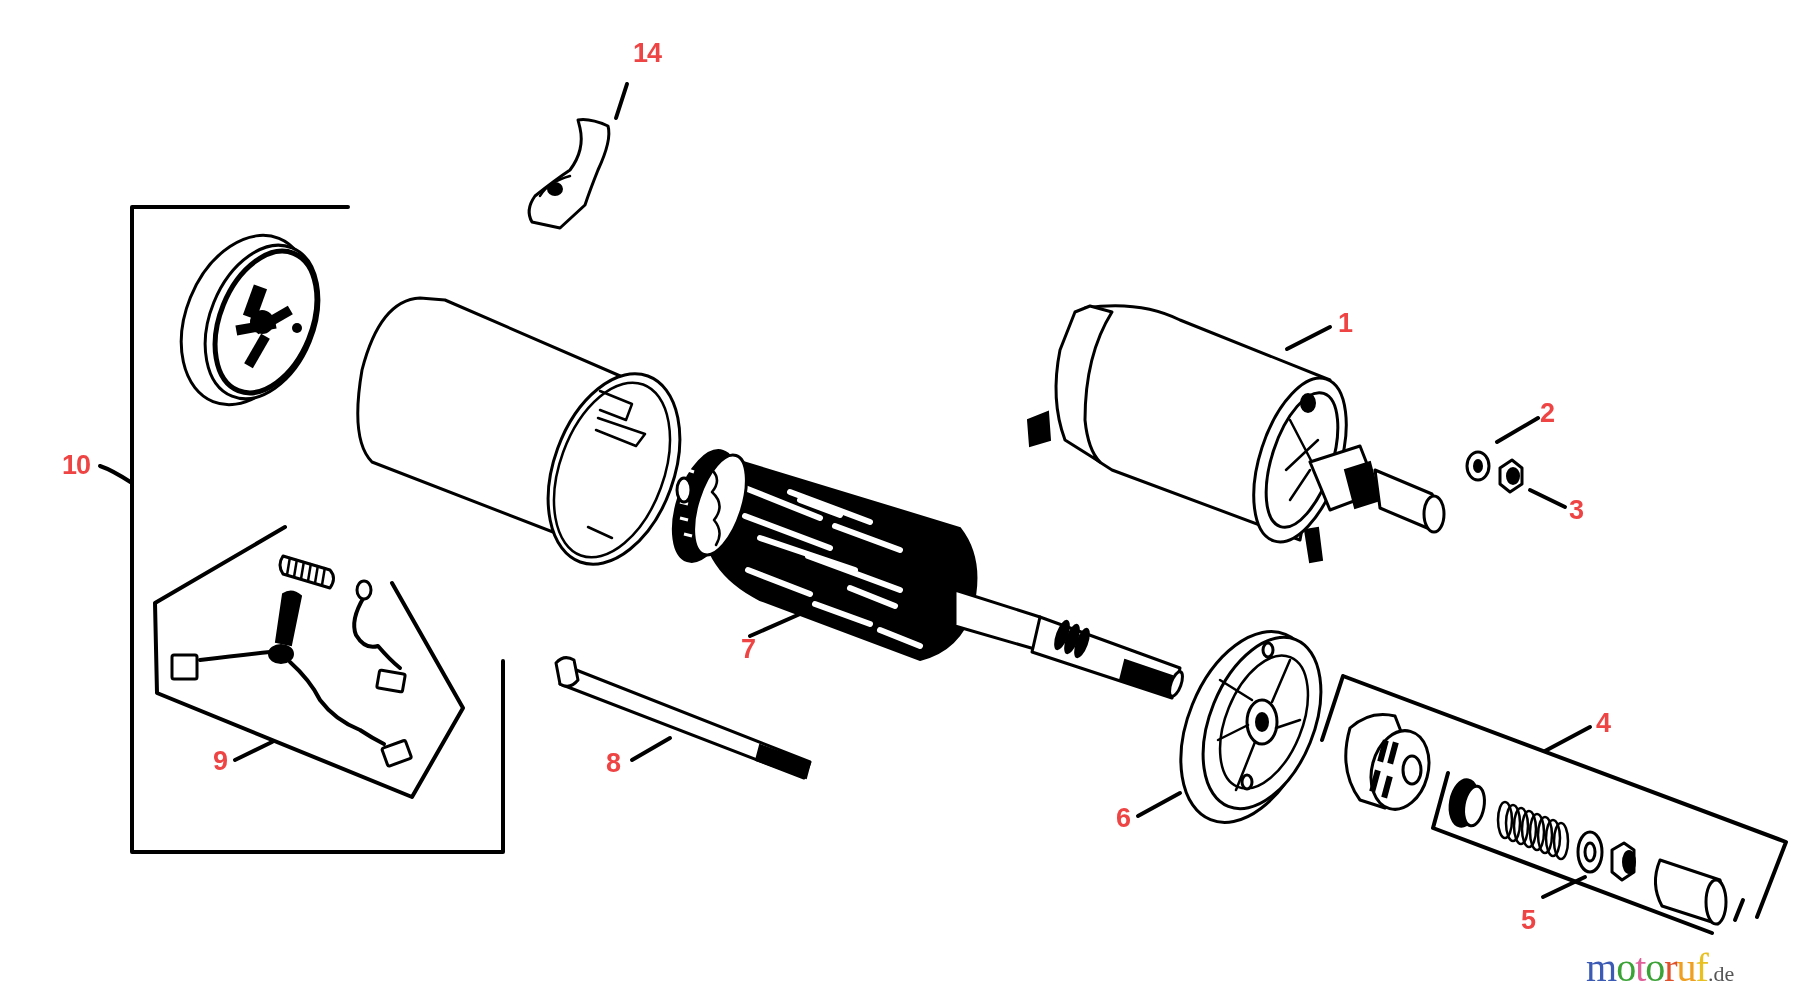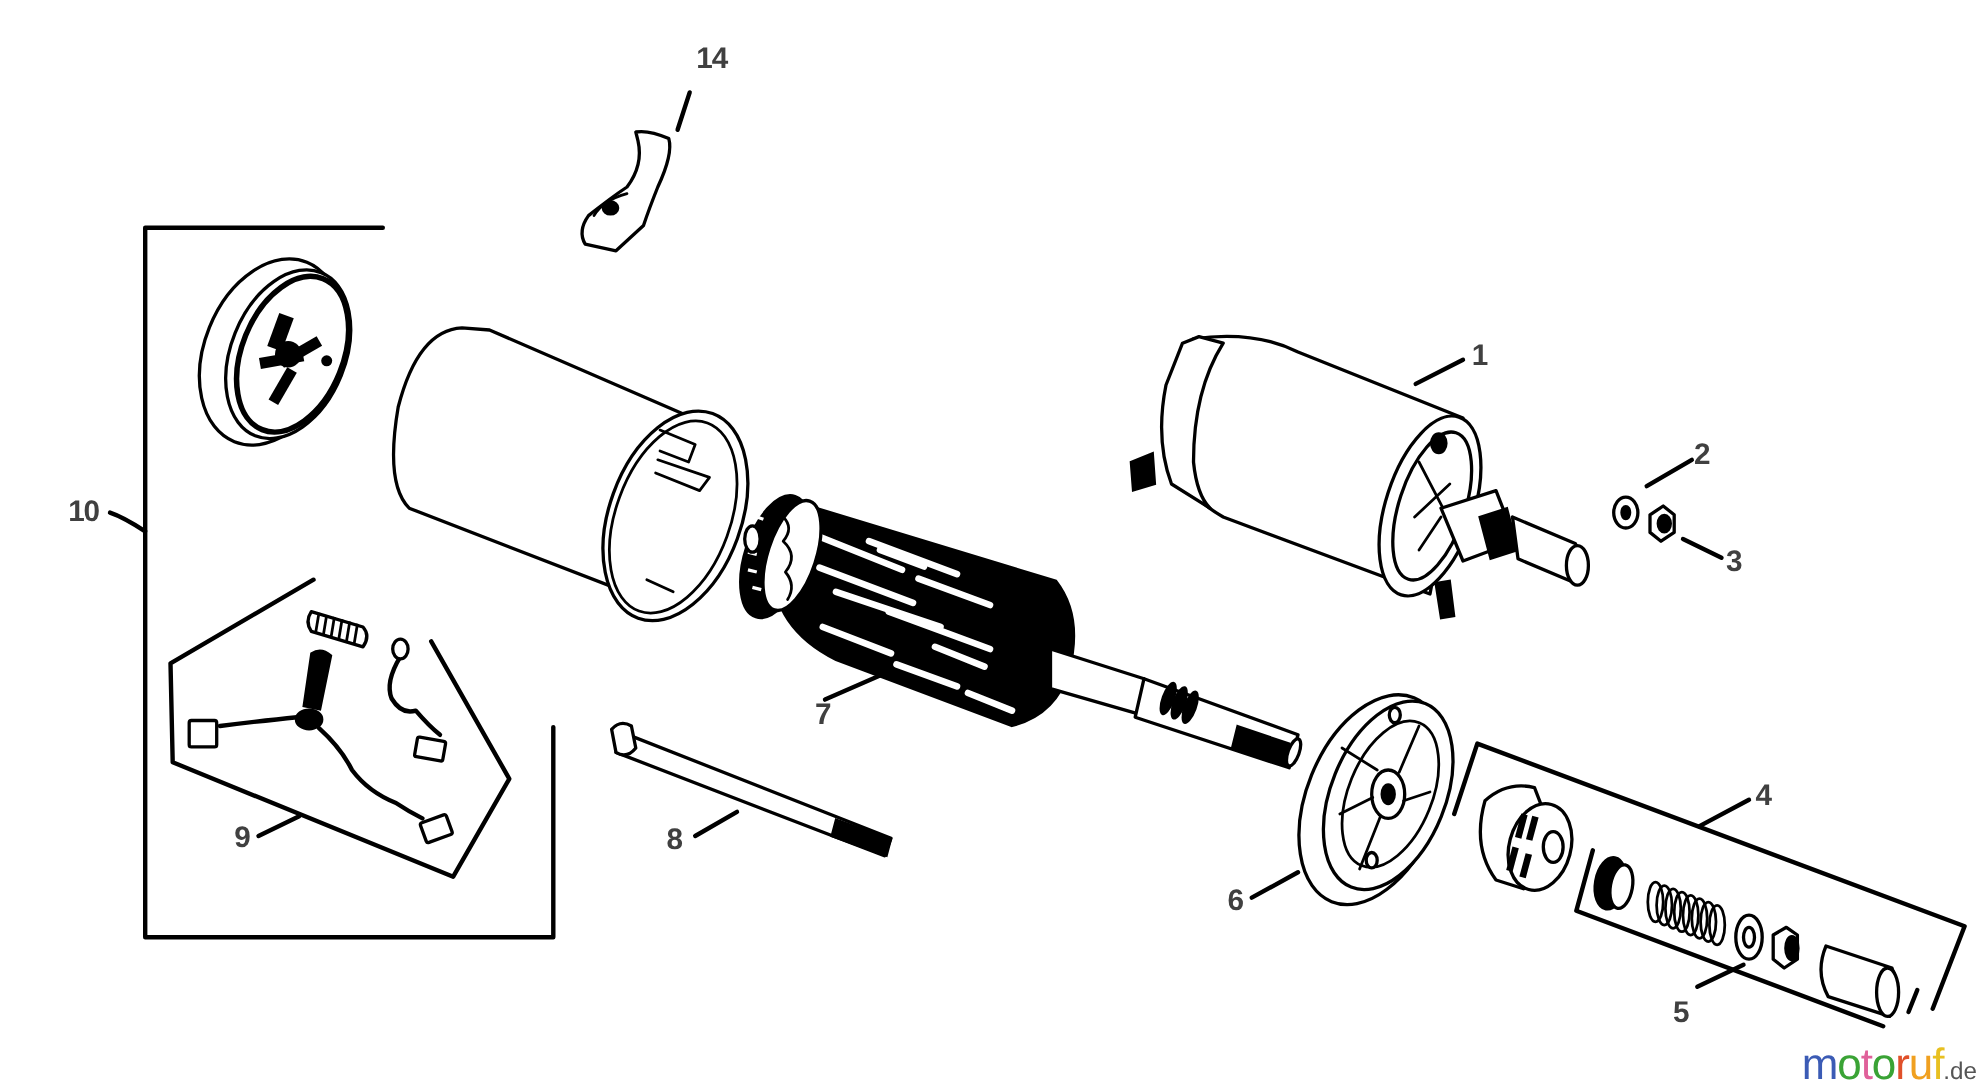--- a/index.html
+++ b/index.html
@@ -3,27 +3,27 @@
 <meta charset="utf-8">
 <style>
   html, body { margin: 0; padding: 0; background: #ffffff; }
   body { width: 1800px; height: 992px; position: relative; overflow: hidden; font-family: "Liberation Sans", sans-serif; }
   #diagram { position: absolute; left: 0; top: 0; width: 1800px; height: 992px; }
   .callout {
     position: absolute;
     font-family: "Liberation Sans", sans-serif;
     font-weight: bold;
     font-size: 27px;
-    color: #404040;
+    color: #ef4444;
     line-height: 1;
     letter-spacing: -1px;
   }
   .watermark {
-    position: absolute; left: 1638px; top: 948px;
-    font-family: Liberation Sans, sans-serif;
+    position: absolute; left: 1586px; top: 948px;
+    font-family: Liberation Serif, serif;
     font-size: 40px; line-height: 1;
     letter-spacing: -1px;
     text-align: center;
   }
   .watermark span { display: inline-block; }
   .watermark .tld { font-size: 22px; color: #555; letter-spacing: 0; }
   .stroke { fill: none; stroke: #000; stroke-width: 4; stroke-linecap: round; stroke-linejoin: round; }
   .thin { fill: none; stroke: #000; stroke-width: 2.5; stroke-linecap: round; stroke-linejoin: round; }
   .part { fill: #fff; stroke: #000; stroke-width: 3; stroke-linejoin: round; }
   .solid { fill: #000; stroke: #000; stroke-width: 2; }

